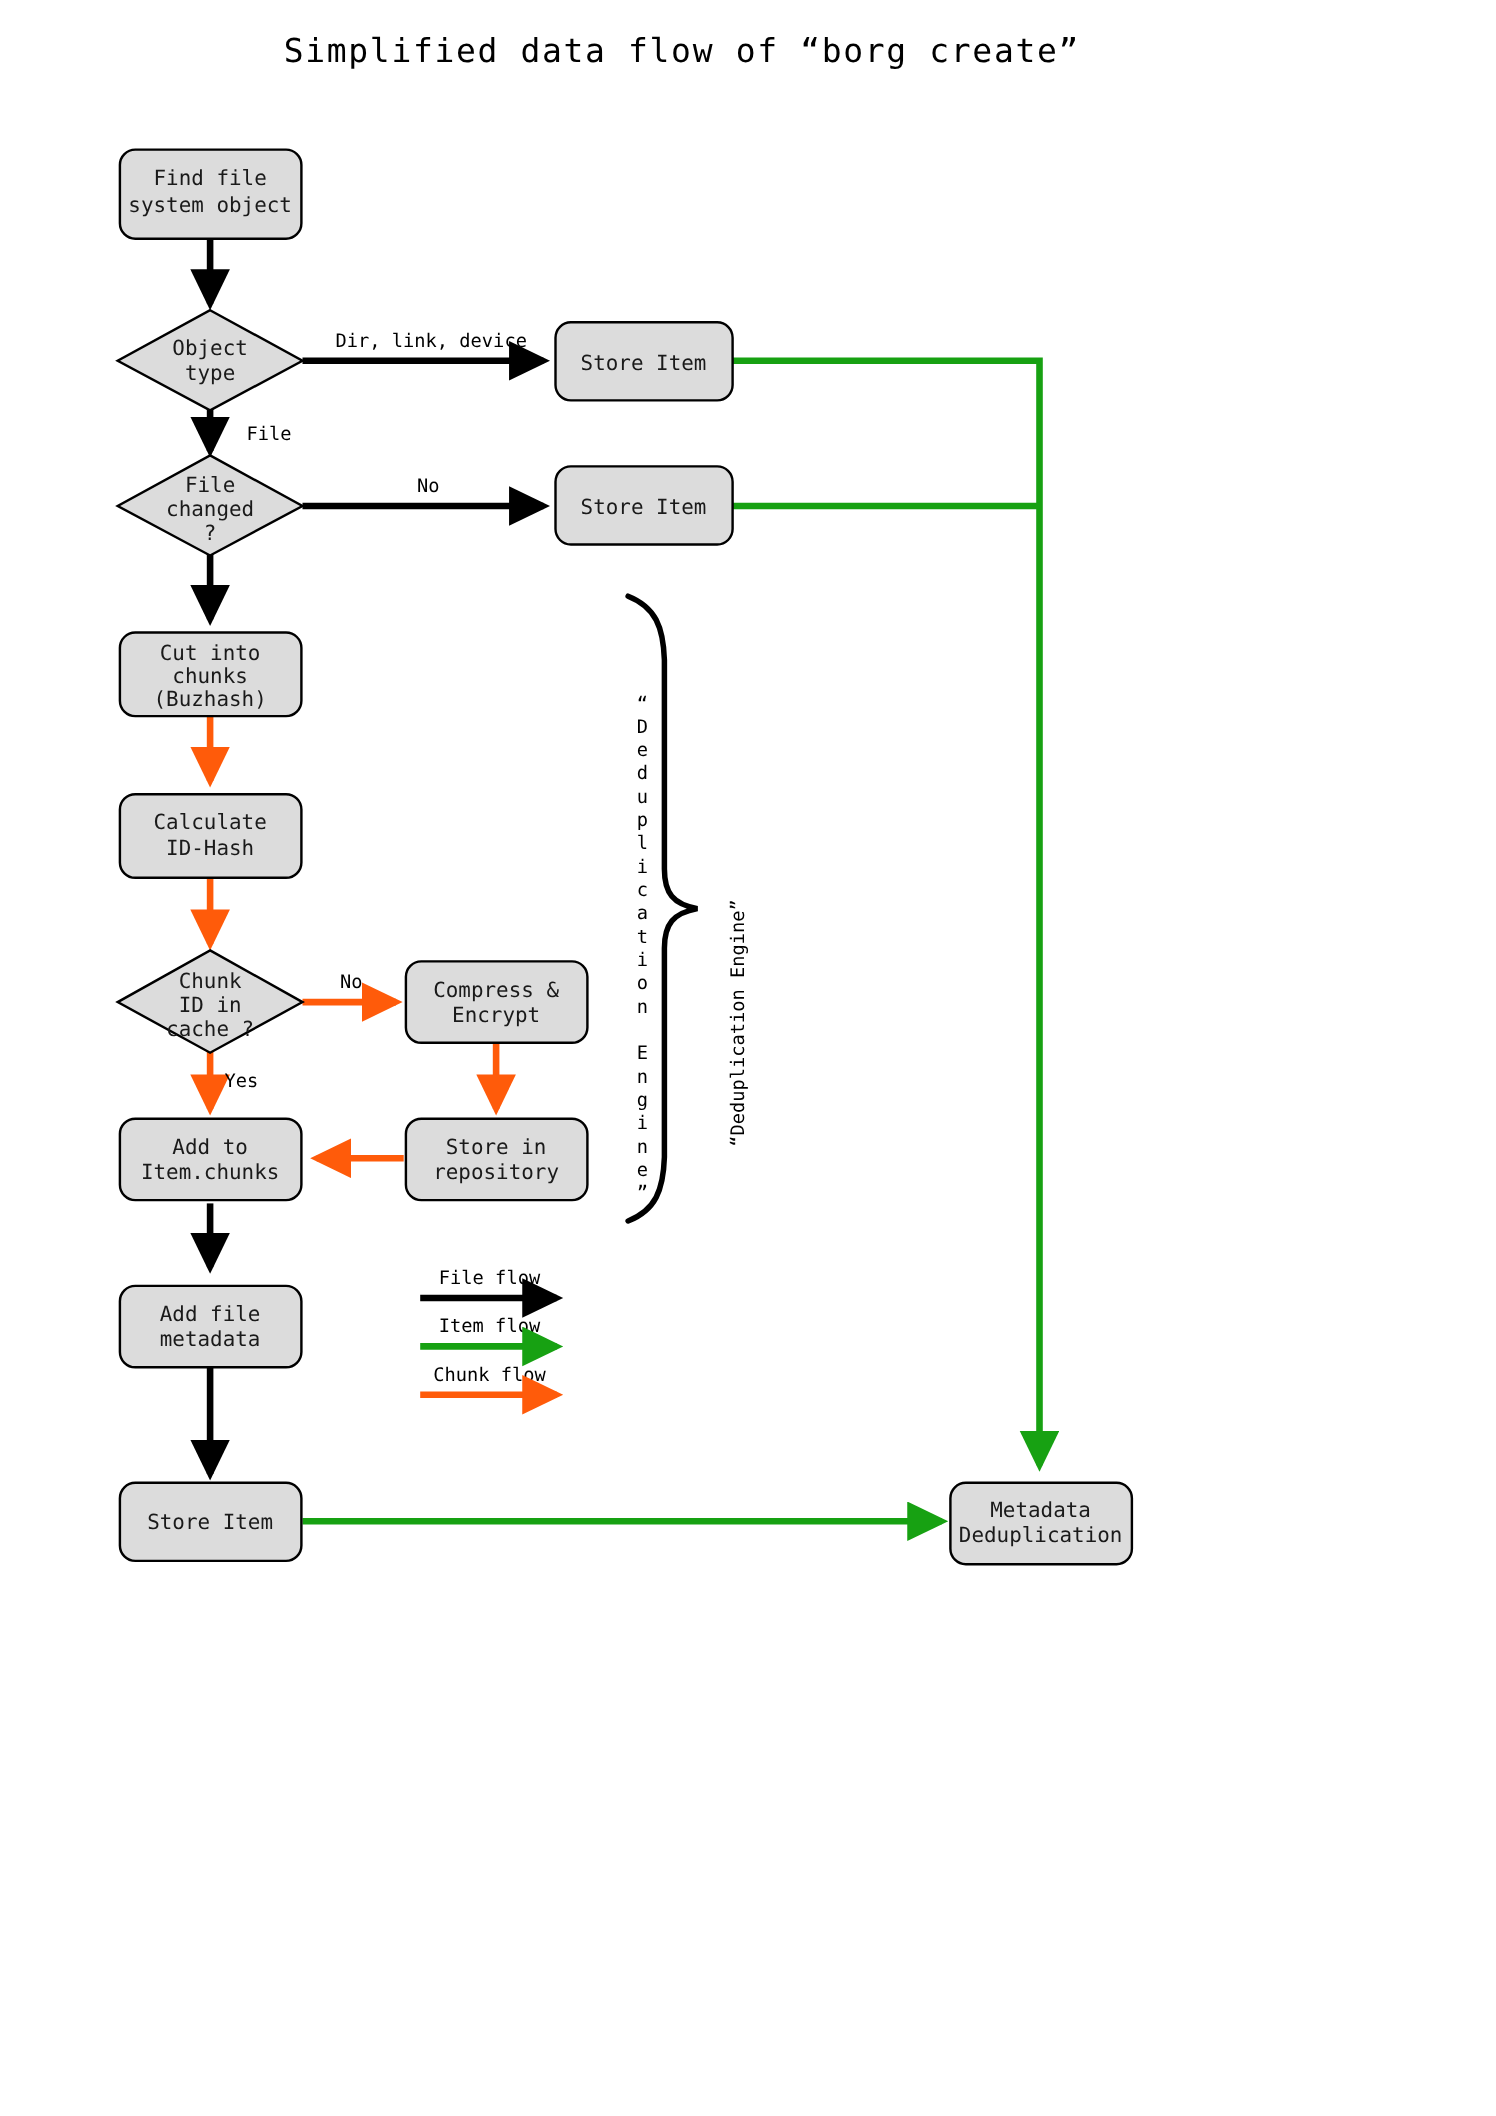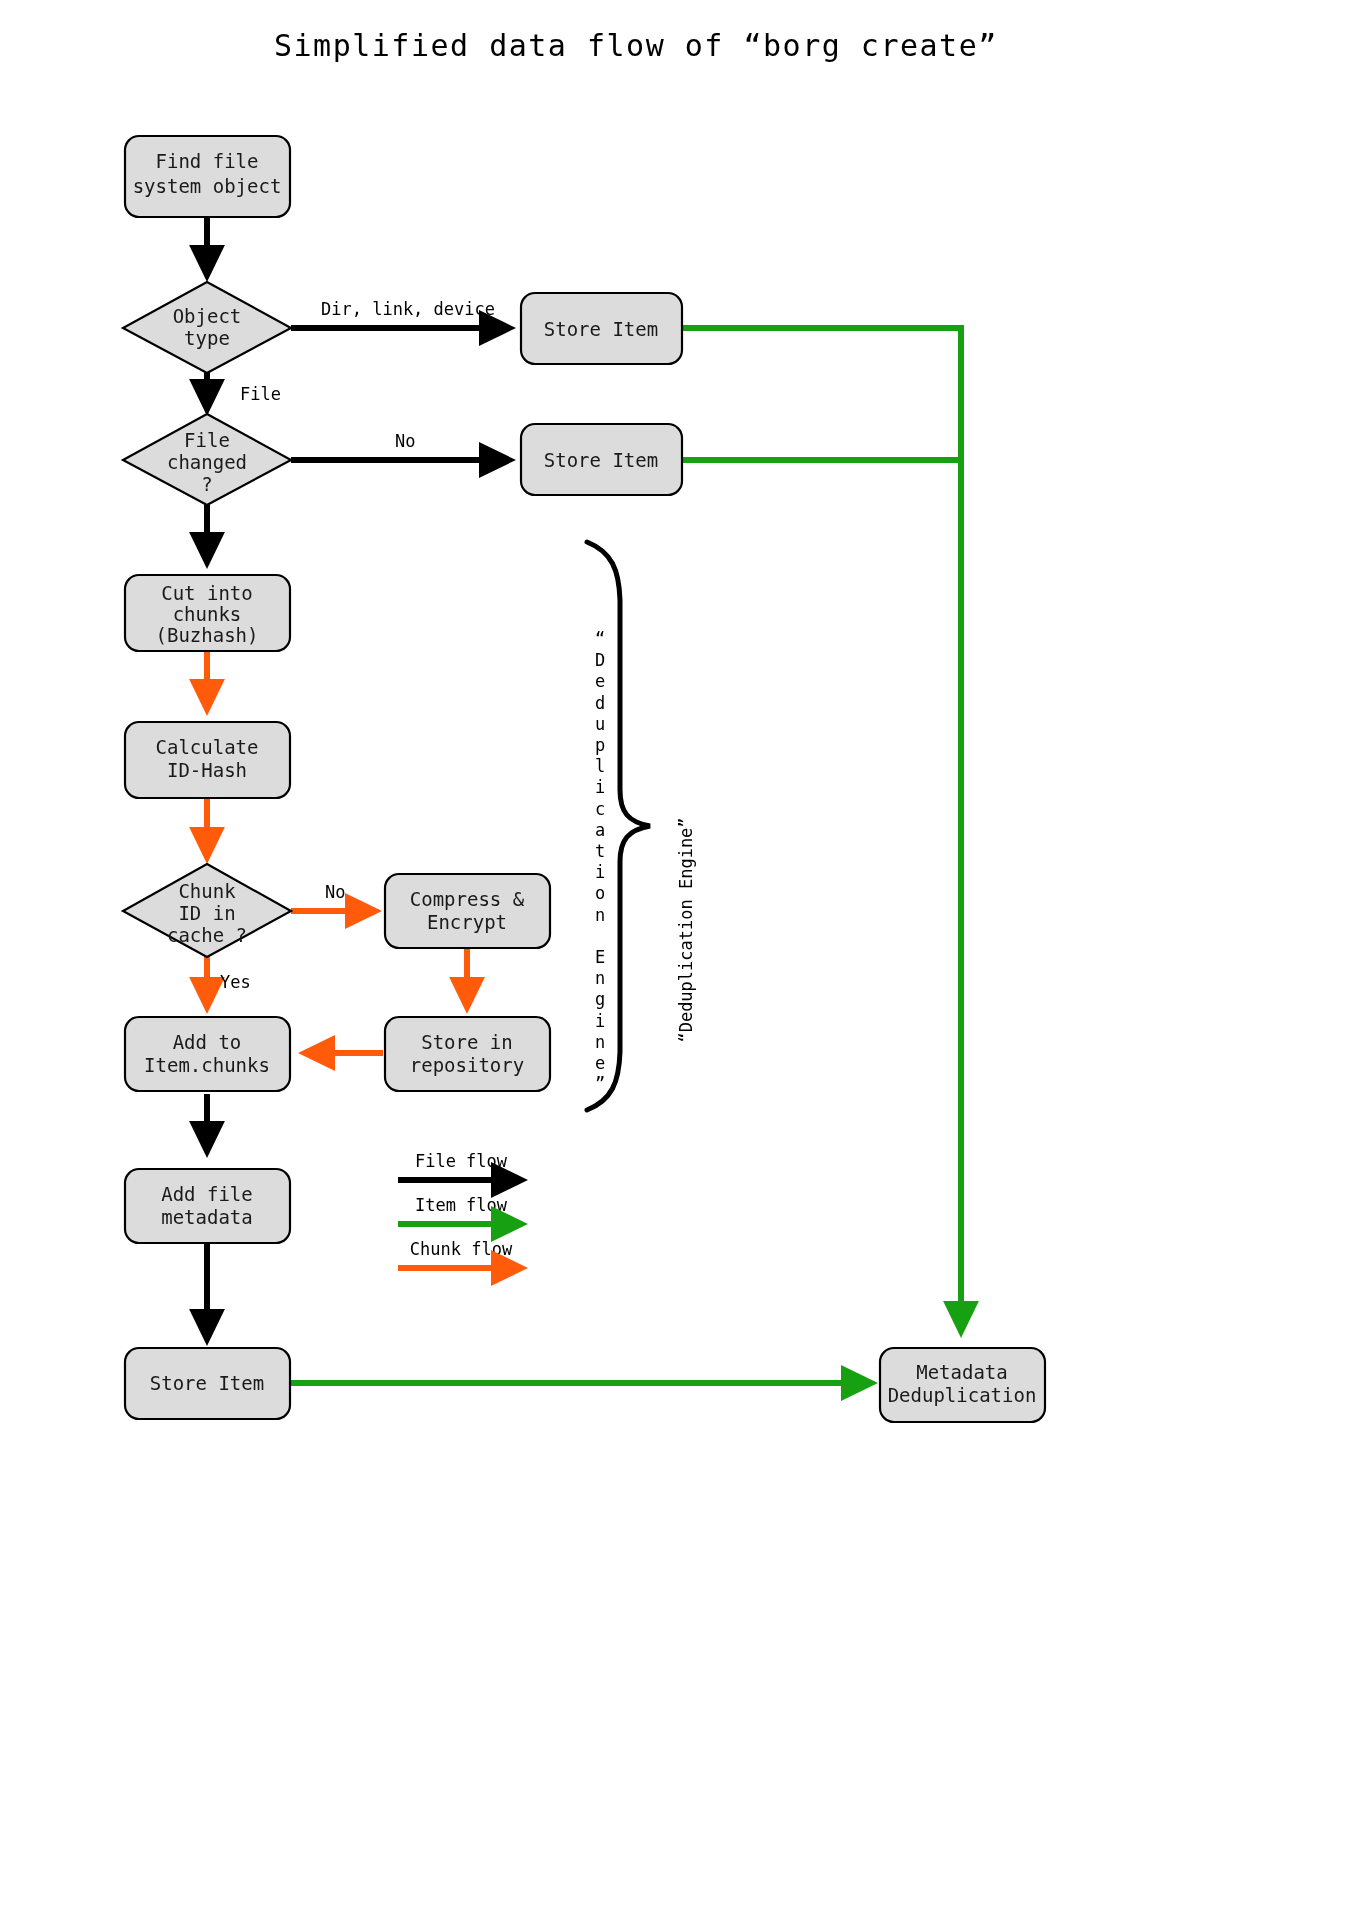--- a/index.html
+++ b/index.html
@@ -9,21 +9,21 @@
   }
   body {
     width: 1360px;
     height: 1924px;
     font-family: "DejaVu Sans Mono", "Liberation Mono", monospace;
     position: relative;
     overflow: hidden;
   }
   #diagram-root {
     position: absolute;
-    left: 16px; top: 0;
+    left: 0; top: 0;
     width: 1316px;
     height: 1924px;
   }
   svg.canvas {
     position: absolute;
     left: 0; top: 0;
     width: 1360px;
     height: 1924px;
   }
   .node-text {

